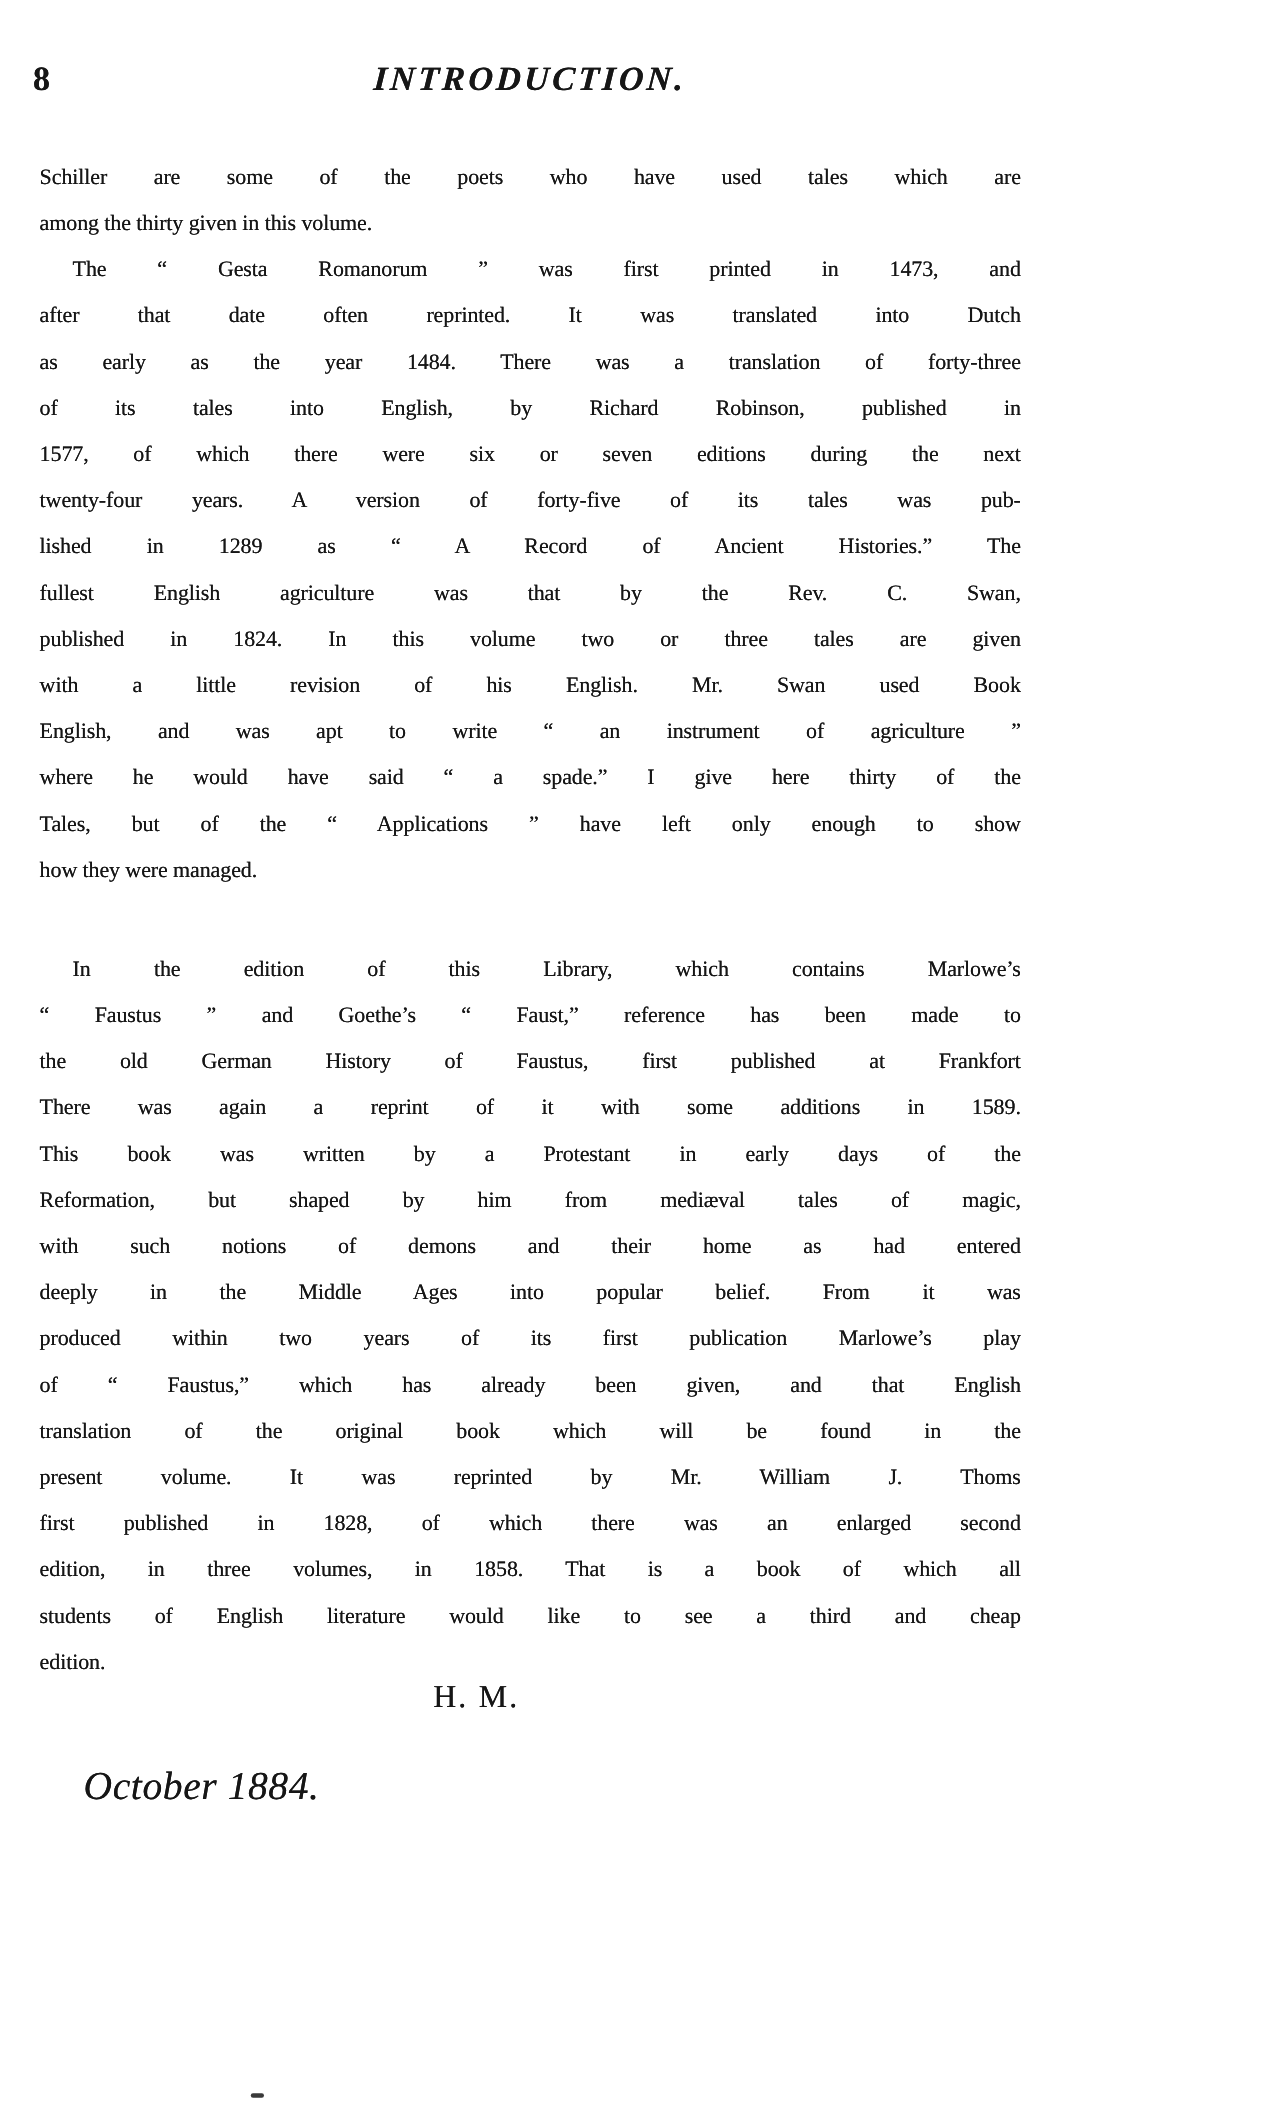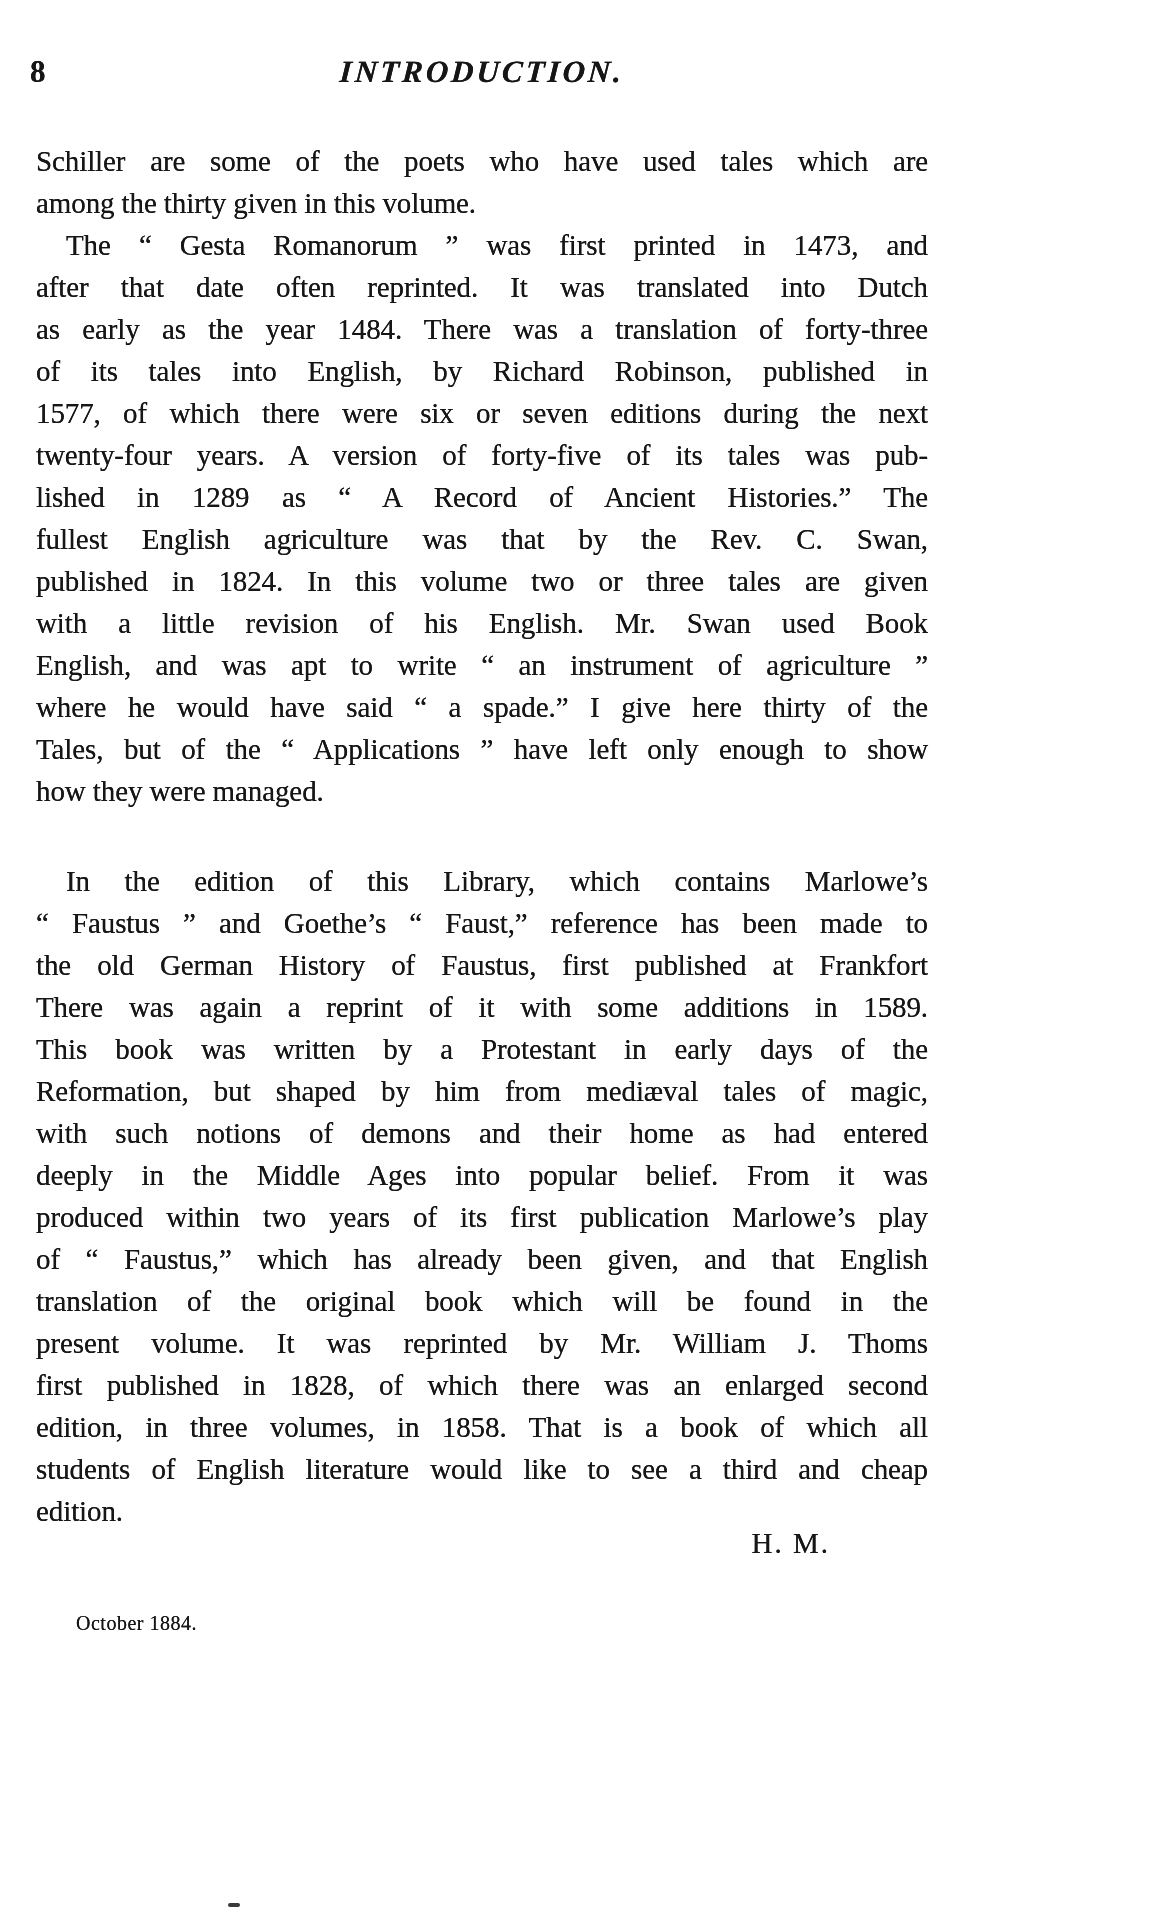--- a/index.html
+++ b/index.html
@@ -42,46 +42,47 @@
   .running-title {
     text-align: center;
     font-size: 31px;
     font-style: italic;
     font-weight: 700;
     letter-spacing: 3px;
     transform: skewX(-4deg);
   }
   .body {
     margin-top: 44px;
-    font-size: 29px;
+    font-size: 20px;
     line-height: 42px;
     letter-spacing: -0.1px;
   }
   .para { margin: 0; }
   .para.gap { margin-top: 48px; }
   .para.indent .line:first-child { text-indent: 30px; }
   .line {
     text-align: justify;
     text-align-last: justify;
   }
   .line.last {
     text-align-last: left;
   }
   .signature {
     margin-top: -10px;
     font-size: 29px;
     line-height: 42px;
-    text-align: right;
+    text-align: center;
     padding-right: 98px;
     letter-spacing: 2px;
   }
   .dateline {
     margin-top: 38px;
-    font-size: 20px;
+    font-size: 36px;
     line-height: 42px;
+    font-style: italic;
     padding-left: 40px;
     letter-spacing: 0.5px;
   }
   .artifact {
     position: absolute;
     left: 228px;
     top: 1903px;
     width: 12px;
     height: 4px;
     background: #3a3a3a;

